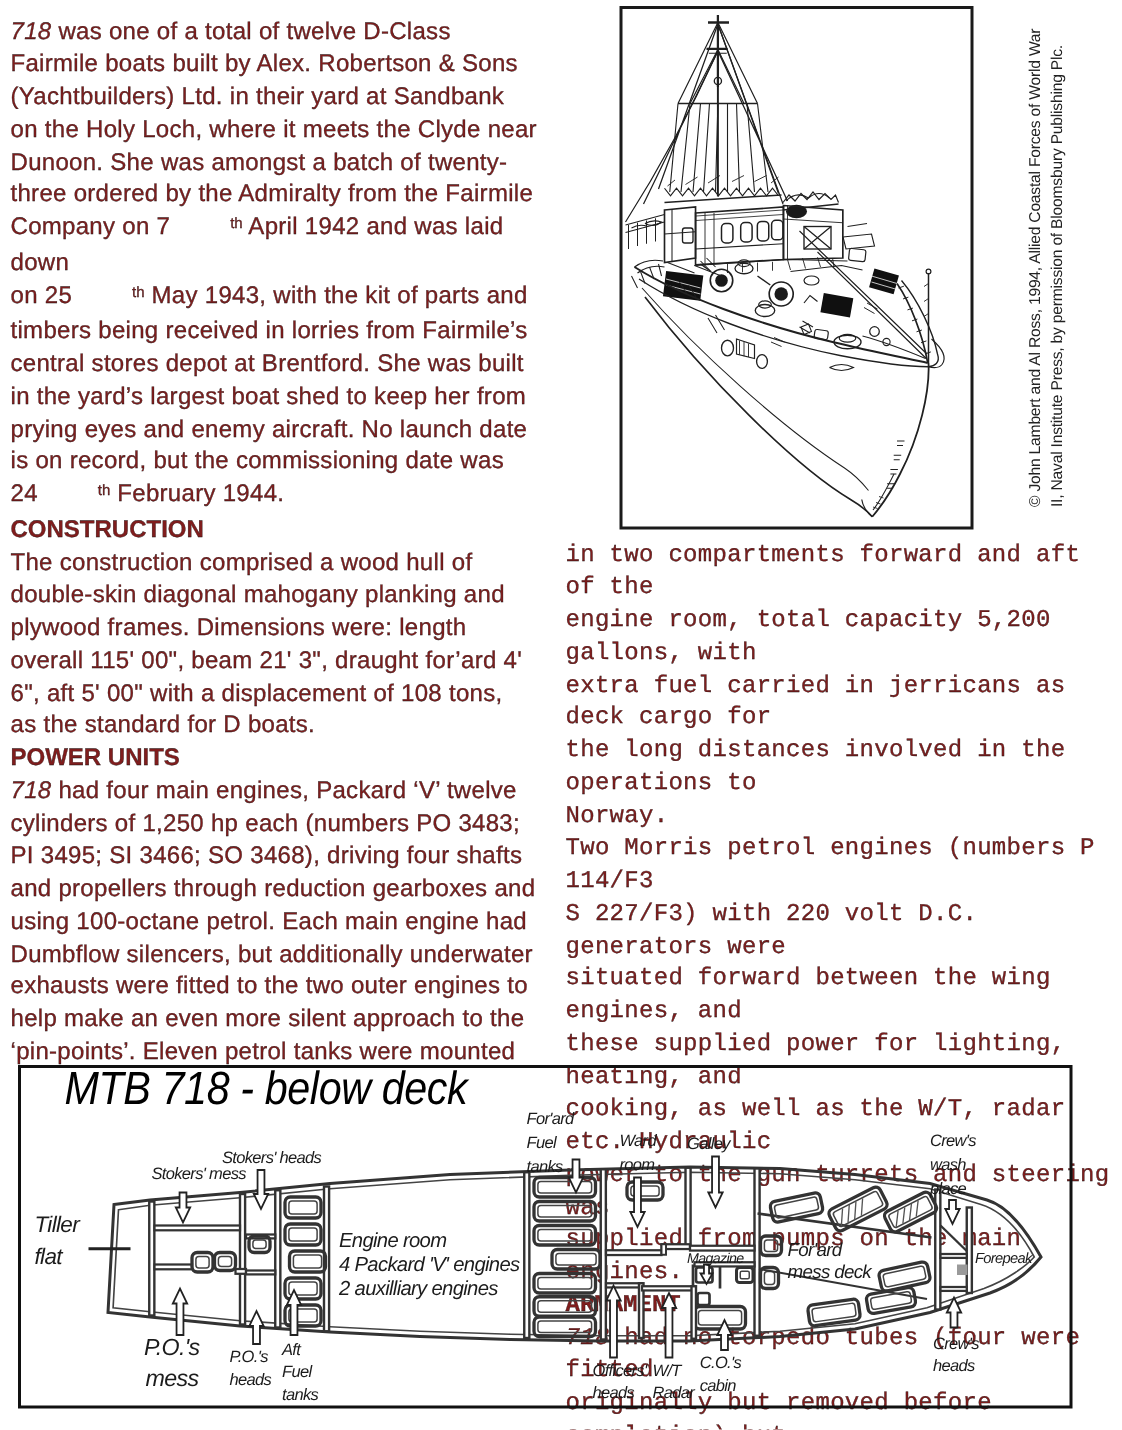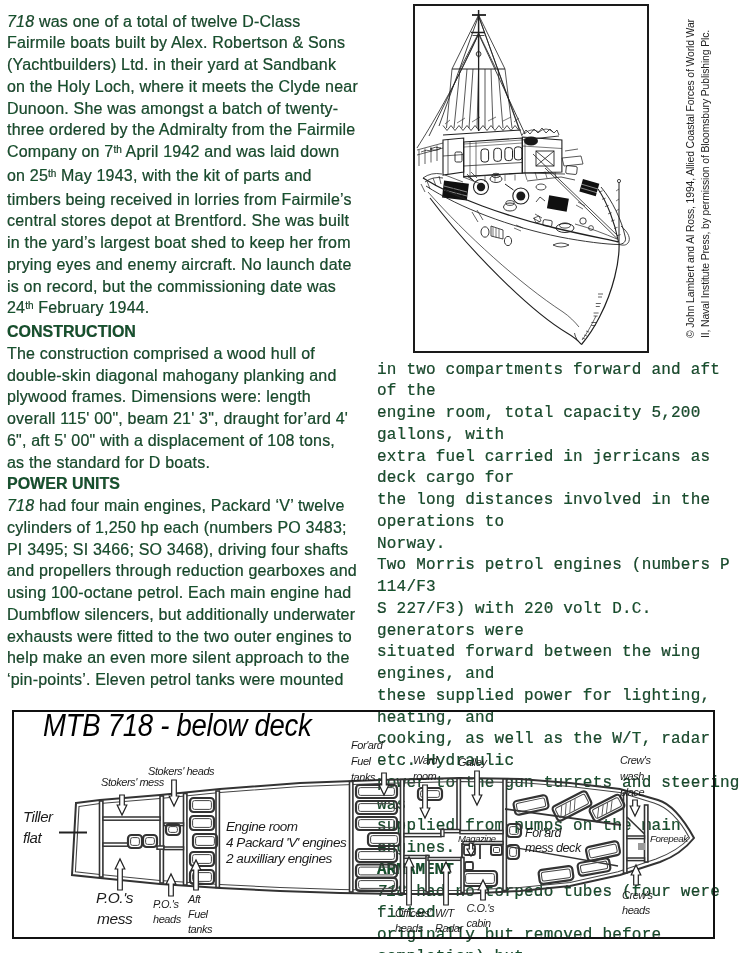--- a/index.html
+++ b/index.html
@@ -1,20 +1,20 @@
 <!DOCTYPE html>
 <html><head>
 <meta charset="utf-8">
 <style>
   html,body{margin:0;padding:0;}
   body{width:748px;height:953px;position:relative;background:#ffffff;overflow:hidden;
        font-family:"Liberation Sans",sans-serif;color:#111;}
-  .col{position:absolute;font-size:16px;line-height:21.75px;letter-spacing:0.2px;color:#14532d;-webkit-text-stroke:0.2px #131313;}
+  .col{position:absolute;font-size:16px;line-height:21.75px;letter-spacing:0.2px;color:#7f1d1d;-webkit-text-stroke:0.2px #131313;}
   .col b{letter-spacing:0;}
-  sup{font-size:10px;vertical-align:baseline;position:relative;top:-4px;letter-spacing:0;}
+  sup{font-size:10px;vertical-align:baseline;position:relative;top:-4px;letter-spacing:0;margin-left:40px;}
   #shipbox{position:absolute;left:413px;top:4px;width:232px;height:345px;border:2px solid #1a1a1a;}
   #caption{position:absolute;left:684px;top:338px;transform:rotate(-90deg);transform-origin:0 0;
            font-size:10.45px;line-height:14.6px;color:#222;white-space:nowrap;letter-spacing:-0.15px;}
   #diagbox{position:absolute;left:12px;top:710px;width:699px;height:225px;border:2px solid #111;font-style:italic;}
   #dtitle{position:absolute;left:29px;top:-4px;font-size:31px;color:#000;letter-spacing:-0.3px;transform:scaleX(0.888);transform-origin:0 0;white-space:nowrap;}
 </style>
 </head>
 <body>
 <div class="col" id="col1" style="left:7px;top:10.6px;width:364px;">
 <i>718</i> was one of a total of twelve D-Class<br>

